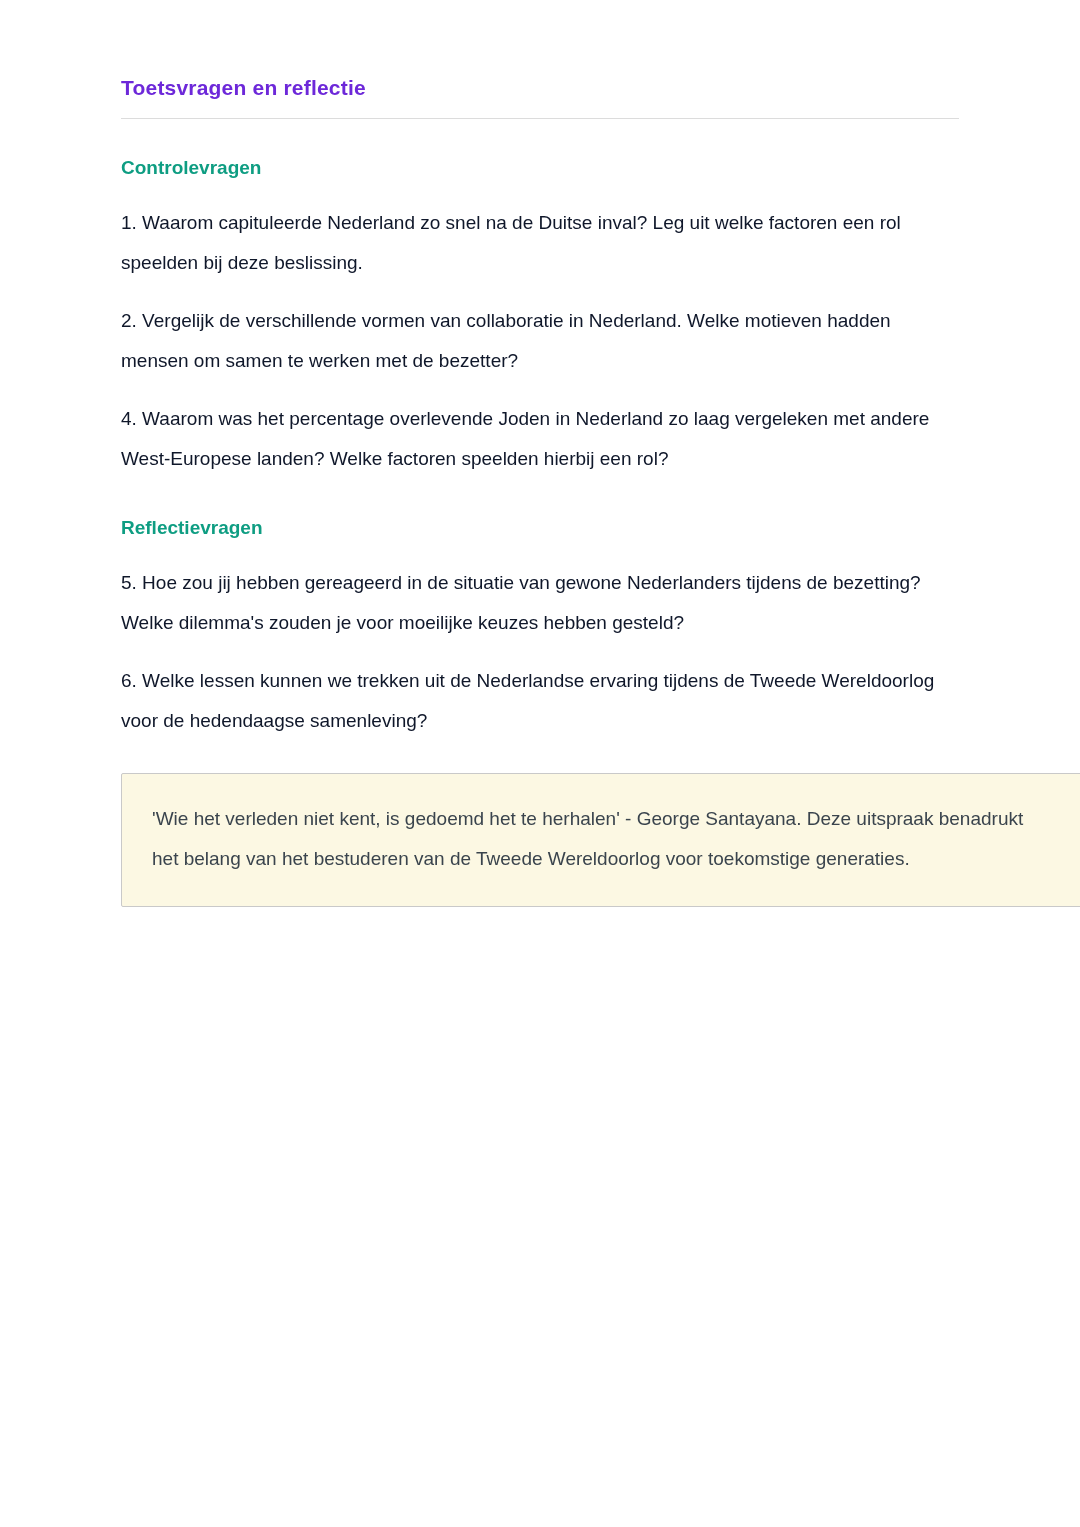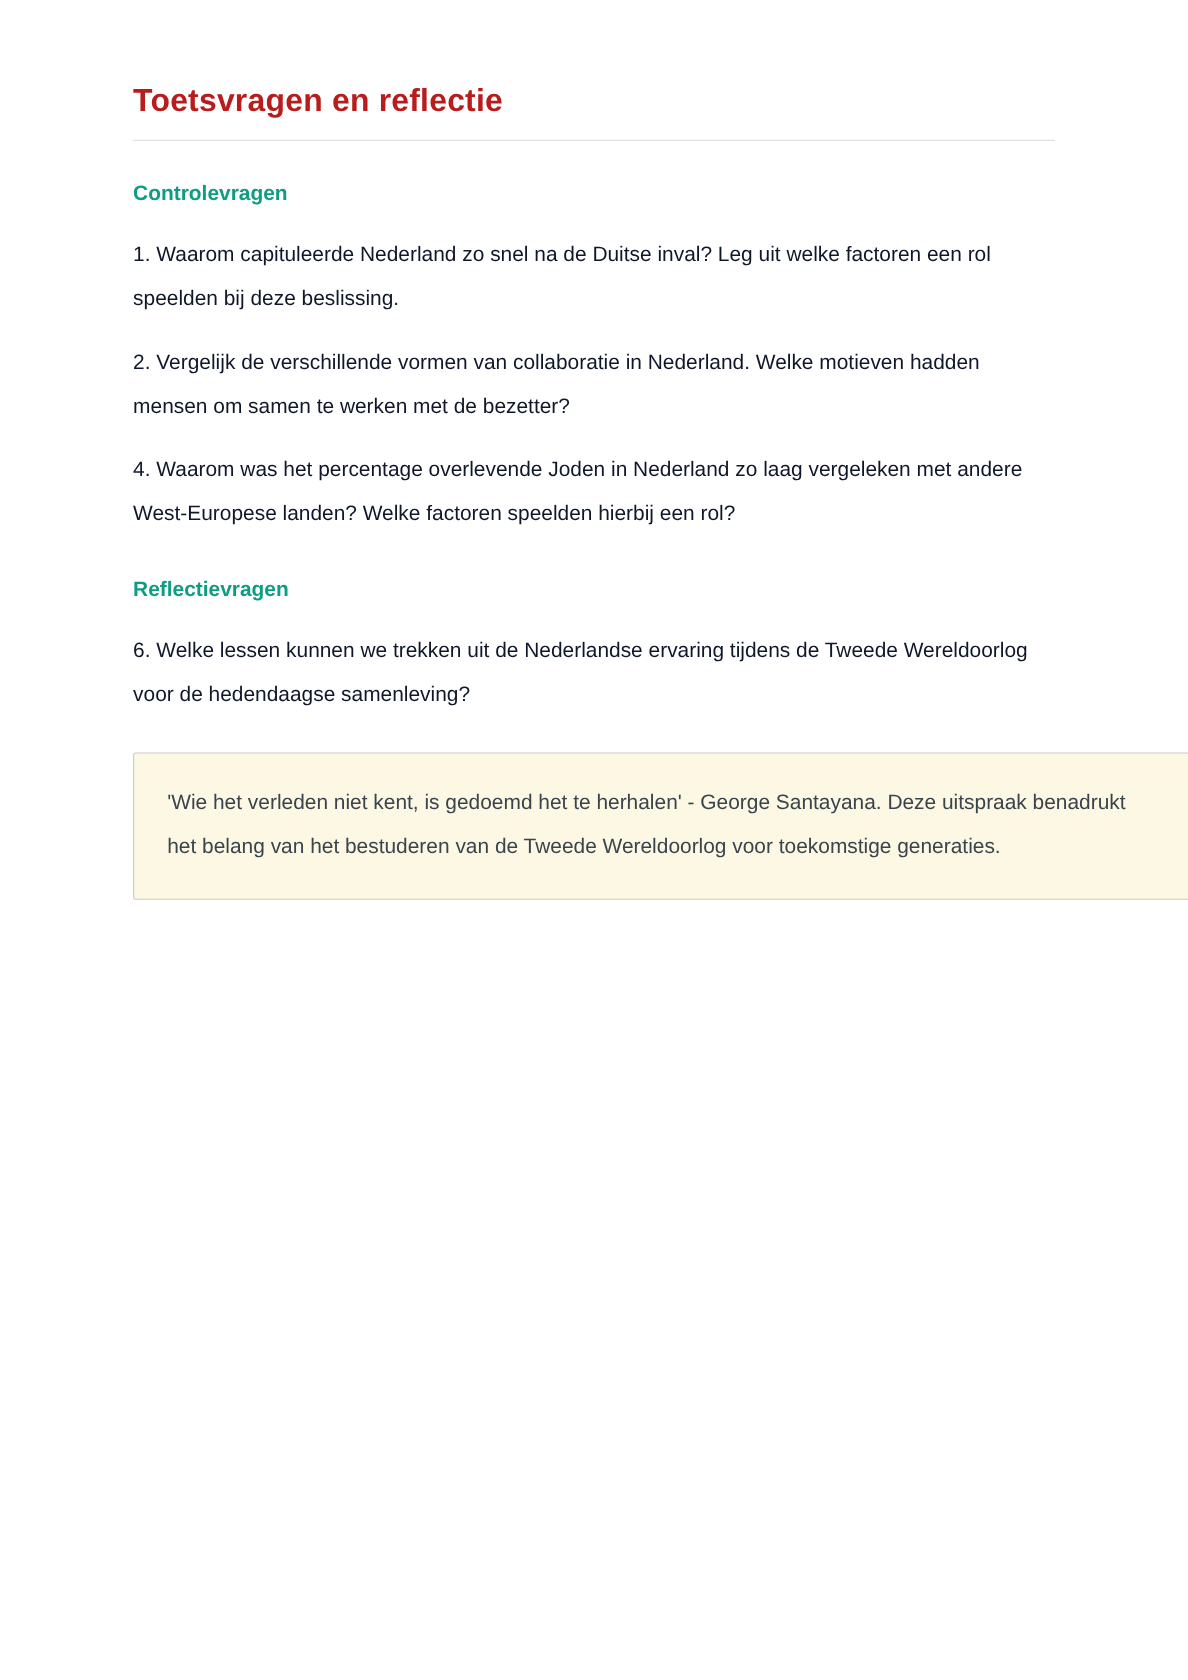--- a/index.html
+++ b/index.html
@@ -17,22 +17,22 @@
   }
 
   .page {
     width: 838px;
     margin: 0 0 0 121px;
     padding-top: 76px;
     color: #3a444d;
   }
 
   h1.page-title {
-    color: #b91c1c;
-    font-size: 29px;
+    color: #6d28d9;
+    font-size: 21px;
     font-weight: 700;
     letter-spacing: 0.2px;
     margin-bottom: 18px;
   }
 
   .title-divider {
     border: none;
     border-top: 1px solid #dcdcdc;
     height: 0;
     margin: 0 0 30px 0;
@@ -80,20 +80,21 @@
 
   <p class="question">1. Waarom capituleerde Nederland zo snel na de Duitse inval? Leg uit welke factoren een rol speelden bij deze beslissing.</p>
 
   <p class="question">2. Vergelijk de verschillende vormen van collaboratie in Nederland. Welke motieven hadden mensen om samen te werken met de bezetter?</p>
 
 
   <p class="question">4. Waarom was het percentage overlevende Joden in Nederland zo laag vergeleken met andere West-Europese landen? Welke factoren speelden hierbij een rol?</p>
 
   <h2 class="section-heading">Reflectievragen</h2>
 
+  <p class="question">5. Hoe zou jij hebben gereageerd in de situatie van gewone Nederlanders tijdens de bezetting? Welke dilemma's zouden je voor moeilijke keuzes hebben gesteld?</p>
 
   <p class="question">6. Welke lessen kunnen we trekken uit de Nederlandse ervaring tijdens de Tweede Wereldoorlog voor de hedendaagse samenleving?</p>
 
   <div class="callout">
     <p>'Wie het verleden niet kent, is gedoemd het te herhalen' - George Santayana. Deze uitspraak benadrukt het belang van het bestuderen van de Tweede Wereldoorlog voor toekomstige generaties.</p>
   </div>
 
 </div>
 
 </body></html>

